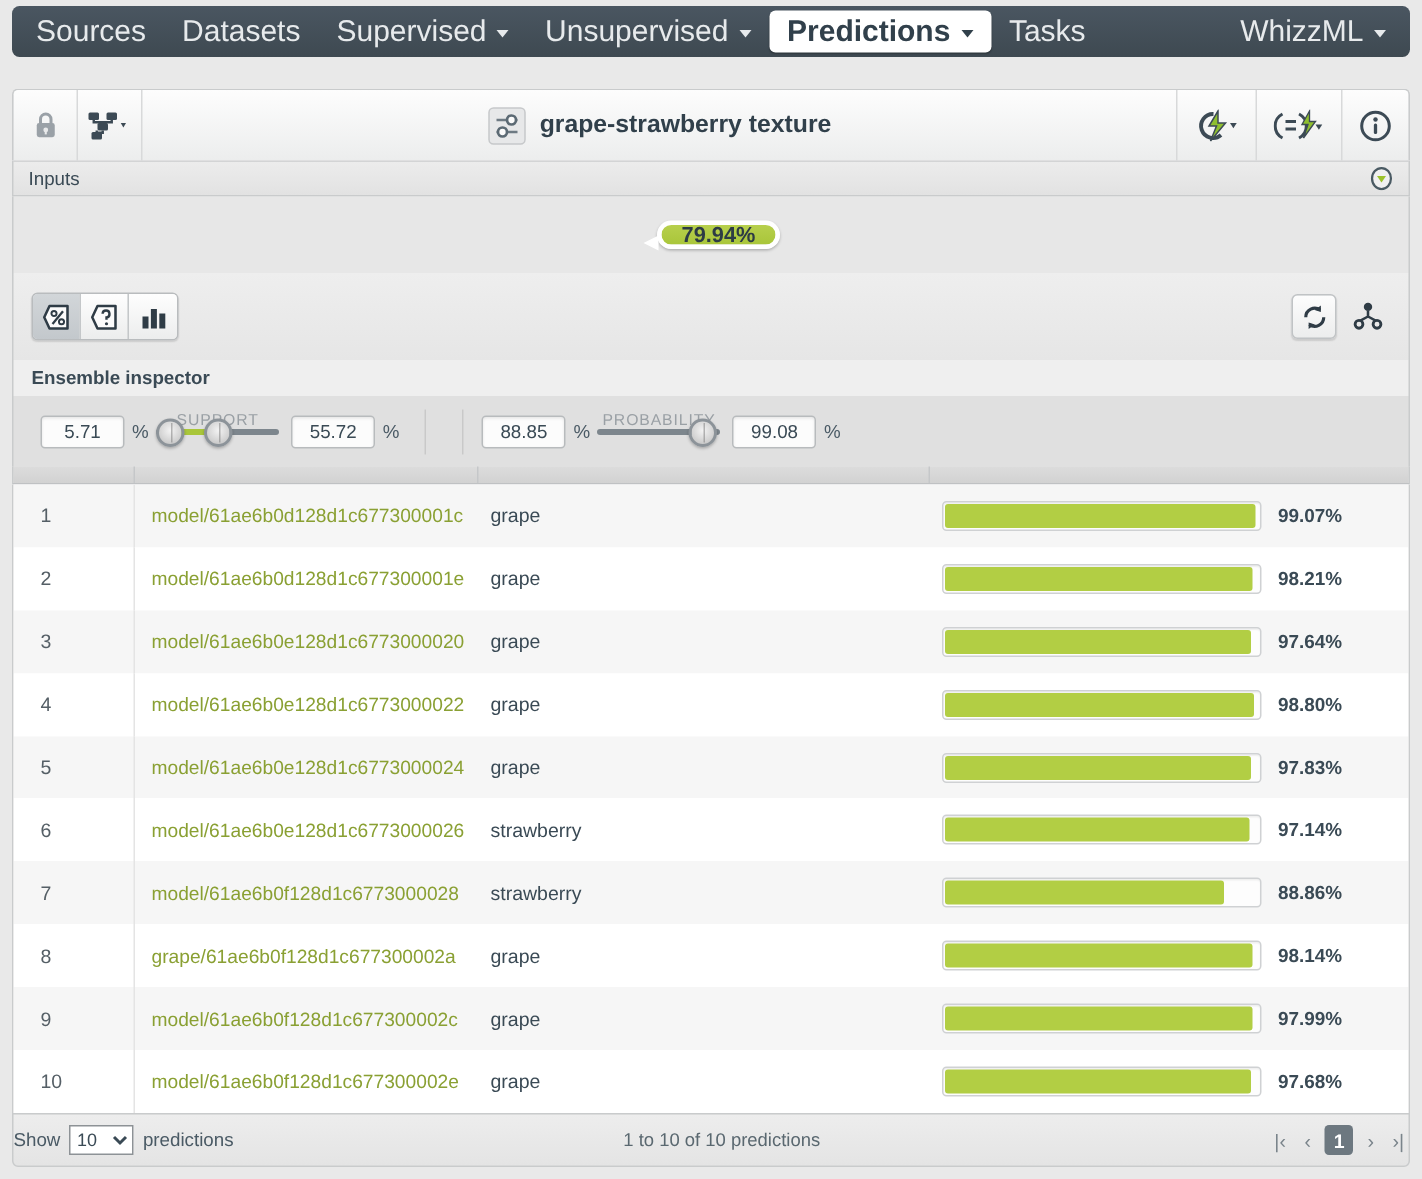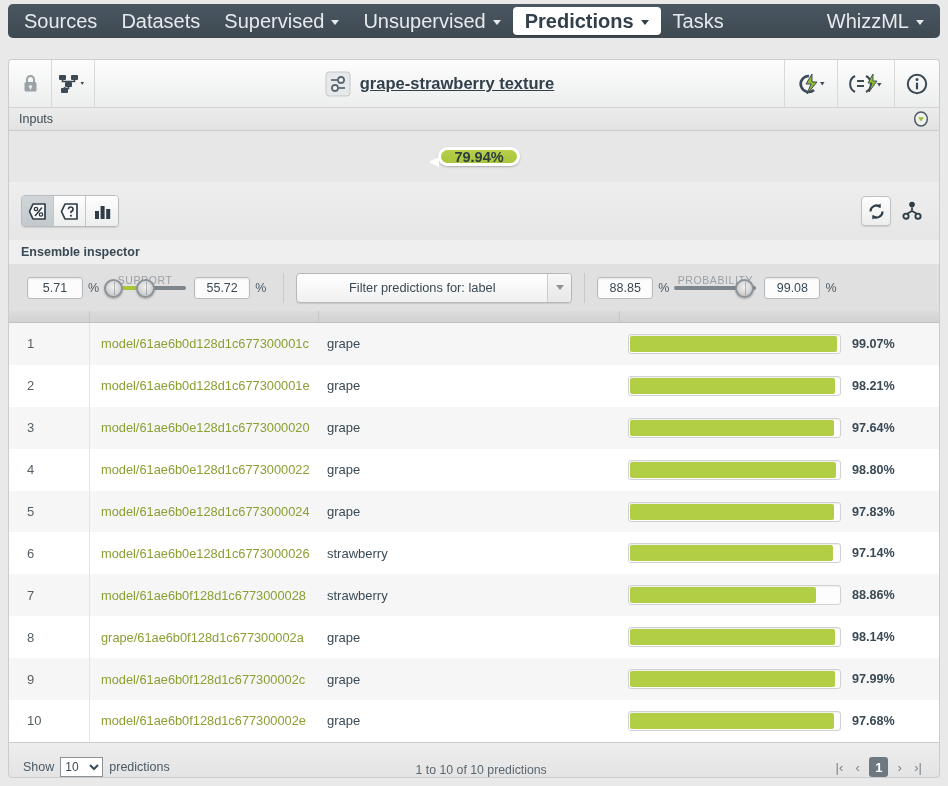--- a/index.html
+++ b/index.html
@@ -58,21 +58,21 @@
     width: 42px; height: 100%;
     display: flex; align-items: center; justify-content: center;
     cursor: pointer;
   }
   .tb-sep { width: 1px; height: 100%; background: #d8d9da; }
   .tb-center {
     flex: 1; display: flex; align-items: center; justify-content: center;
     gap: 9px;
   }
   .tb-title {
-    font-size: 16.5px; font-weight: bold; color: #31404b; text-decoration: underline;
+    font-size: 16.5px; font-weight: bold; color: #31404b;
   }
   .tb-right { display: flex; align-items: center; height: 100%; }
   .tb-abtn {
     height: 100%; padding: 0 11px;
     display: flex; align-items: center; justify-content: center;
     cursor: pointer;
   }
 
   
   .inputsbar {
@@ -287,21 +287,21 @@
     border-radius: 2px;
   }
   .barpct { font-size: 12.6px; font-weight: bold; color: #3a4a55; }
 
   
   .footer {
     position: absolute; left: 8px; top: 742px; right: 8px; height: 36px;
     background: linear-gradient(180deg,#ededed 0%, #e4e4e4 100%);
     border: 1px solid #c9cbcc;
     border-radius: 0 0 4px 4px;
-    display: flex; align-items: flex-end; padding: 0 14px;
+    display: flex; align-items: center; padding: 0 0;
   }
   .ft-left { display: flex; align-items: center; gap: 6px;
     font-size: 12.5px; color: #4a5a65; }
   .ft-select {
     height: 20px;
     font-size: 12px;
     font-family: "Liberation Sans", sans-serif;
     border: 1px solid #8d9296;
     background: #fff;
     color: #3a4a55;
@@ -497,26 +497,20 @@
       <div class="knob" style="left:0px;"></div>
       <div class="knob" style="left:32px;"></div>
     </div>
     <span style="width:8px"></span>
     <input class="num-input" type="text" value="55.72" style="">
     <span class="pct">%</span>
   </div>
 
   <div class="vdiv"></div>
 
-  <div class="selectbox">
-    <span class="selectbox-label">Filter predictions for: label</span>
-    <span class="selectbox-arrow">
-      <i class="tri-down"></i>
-    </span>
-  </div>
 
   <div class="vdiv"></div>
 
   <div class="fgroup">
     <input class="num-input" type="text" value="88.85" style="">
     <span class="pct">%</span>
     <div class="slider-wrap">
       <span class="slider-title">PROBABILITY</span>
       <div class="slider-track"></div>
       <div class="knob" style="left:61px;"></div>

